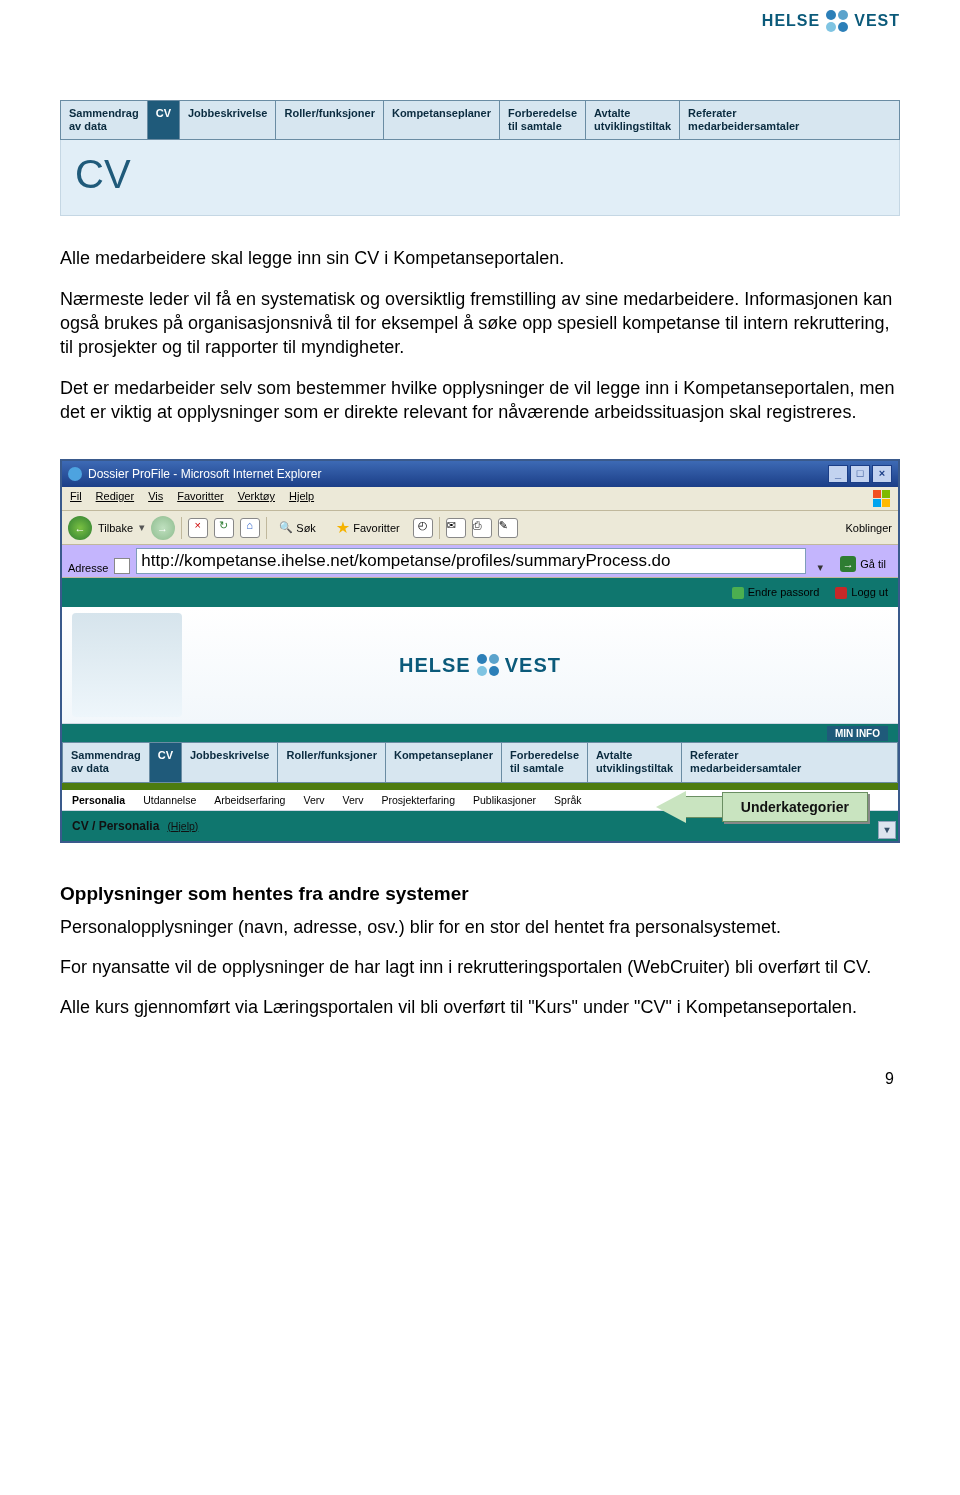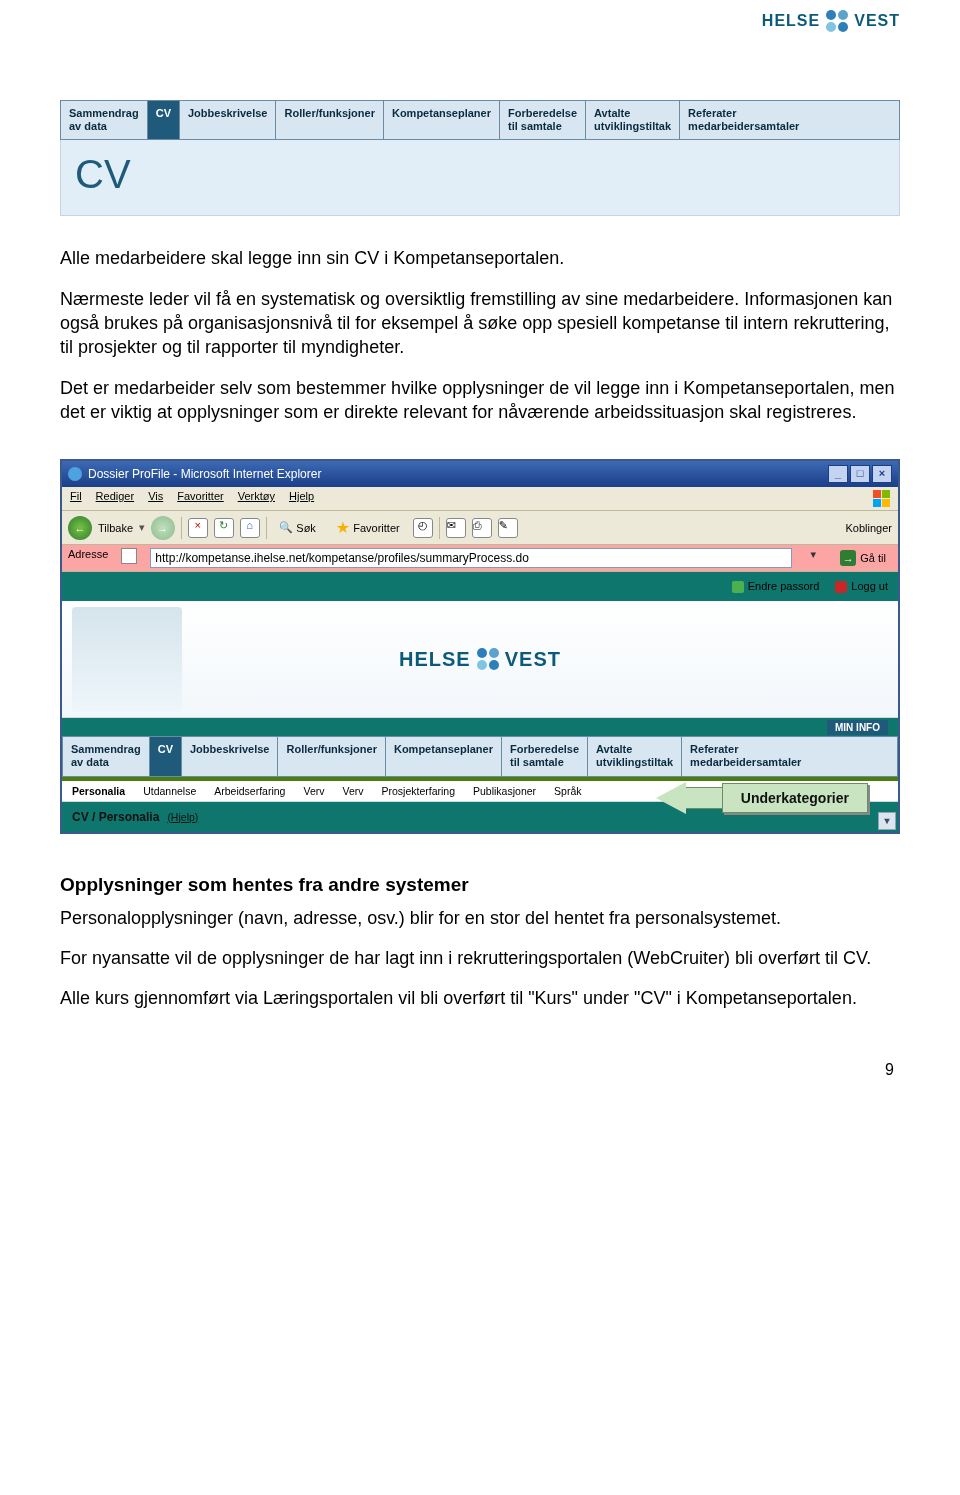--- a/index.html
+++ b/index.html
@@ -109,22 +109,22 @@
     display:flex;align-items:center;gap:3px;padding:2px 6px;border:1px solid transparent;border-radius:3px;
   }
   .ie-toolbar .nav {
     width:24px;height:24px;border-radius:50%;display:flex;align-items:center;justify-content:center;color:#fff;font-weight:bold;
   }
   .ie-toolbar .nav.back{background:radial-gradient(circle,#7ac142,#2e7d32);}
   .ie-toolbar .nav.fwd{background:radial-gradient(circle,#bfe0bf,#8dbb8d);}
   .ie-toolbar .sep{width:1px;height:22px;background:#c0b89c;}
   .ie-toolbar .ico{width:18px;height:18px;display:inline-block;background:#fff;border:1px solid #888;border-radius:3px;}
   .ie-toolbar .star{color:#f5b301;font-size:16px;}
-  .ie-addr { background:#fca5a5; padding:3px 6px; display:flex; align-items:flex-start; gap:13px; border-bottom:1px solid #c0b89c;}
-  .ie-addr input { flex:1; font-size:12px; padding:2px 4px; border:1px solid #7f9db9;}
+  .ie-addr { background:#c4b5fd; padding:3px 6px; display:flex; align-items:flex-end; gap:6px; border-bottom:1px solid #c0b89c;}
+  .ie-addr input { flex:1; font-size:17px; padding:2px 4px; border:1px solid #7f9db9;}
   .ie-addr .go { padding:2px 6px; display:flex; align-items:center; gap:4px;}
   .ie-addr .go .g { width:16px;height:16px;background:#2e7d32;border-radius:3px;color:#fff;display:flex;align-items:center;justify-content:center;font-weight:bold;}
 
   .ie-content {
     background:#0f766e;
     padding:0;
   }
   .topactions {
     text-align:right;
     padding:8px 10px;
@@ -167,21 +167,21 @@
     position:absolute;right:2px;bottom:2px;width:16px;height:16px;background:#dce4ee;border:1px solid #8fa3bb;display:flex;align-items:center;justify-content:center;font-size:10px;color:#34506a;
   }
 
   .subtabs {
     background:#fff;
     padding:4px 10px;
     display:flex;
     gap:18px;
     font-size:10.5px;
     border-bottom:1px solid #cfd8e3;
-    border-top:4px solid #4d7c0f;
+    border-top:7px solid #4d7c0f;
   }
   .subtabs span.b { font-weight:bold; color:#000; }
   .subtabs span.u { color:#000; }
 
   .crumb {
     padding:8px 10px;
     font-size:12px;
     font-weight:bold;
     color:#111;
     display:flex;

